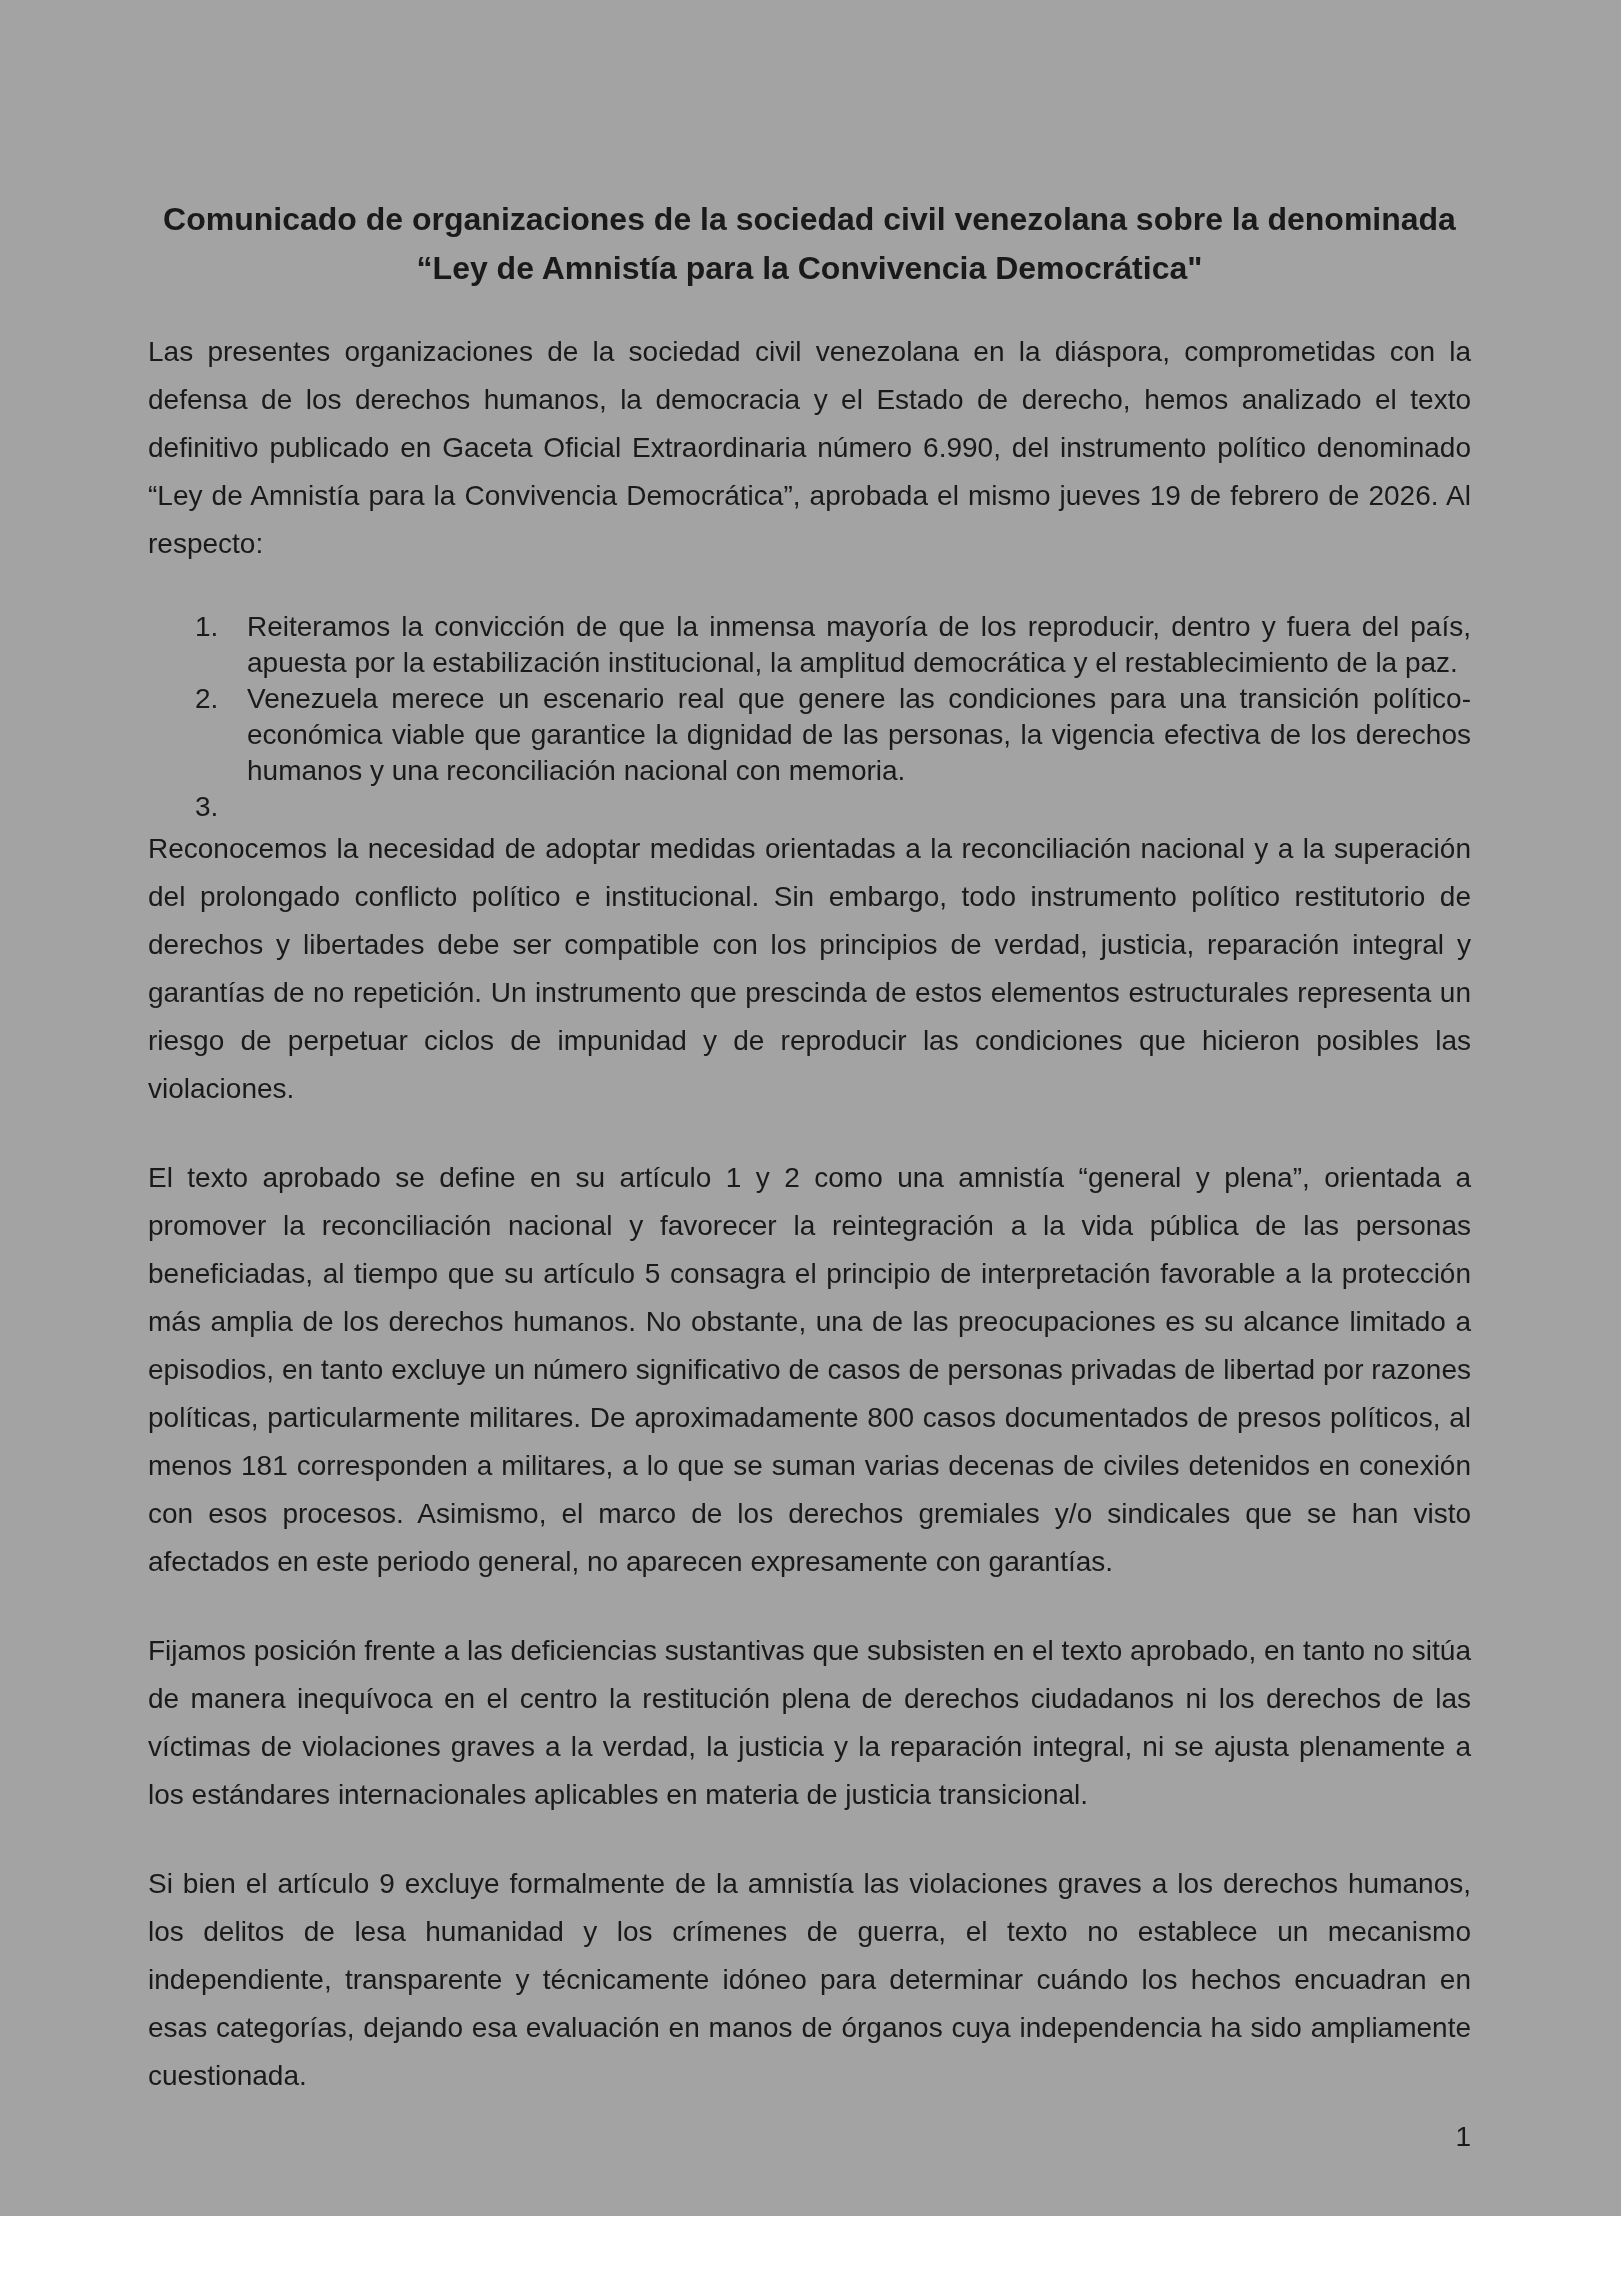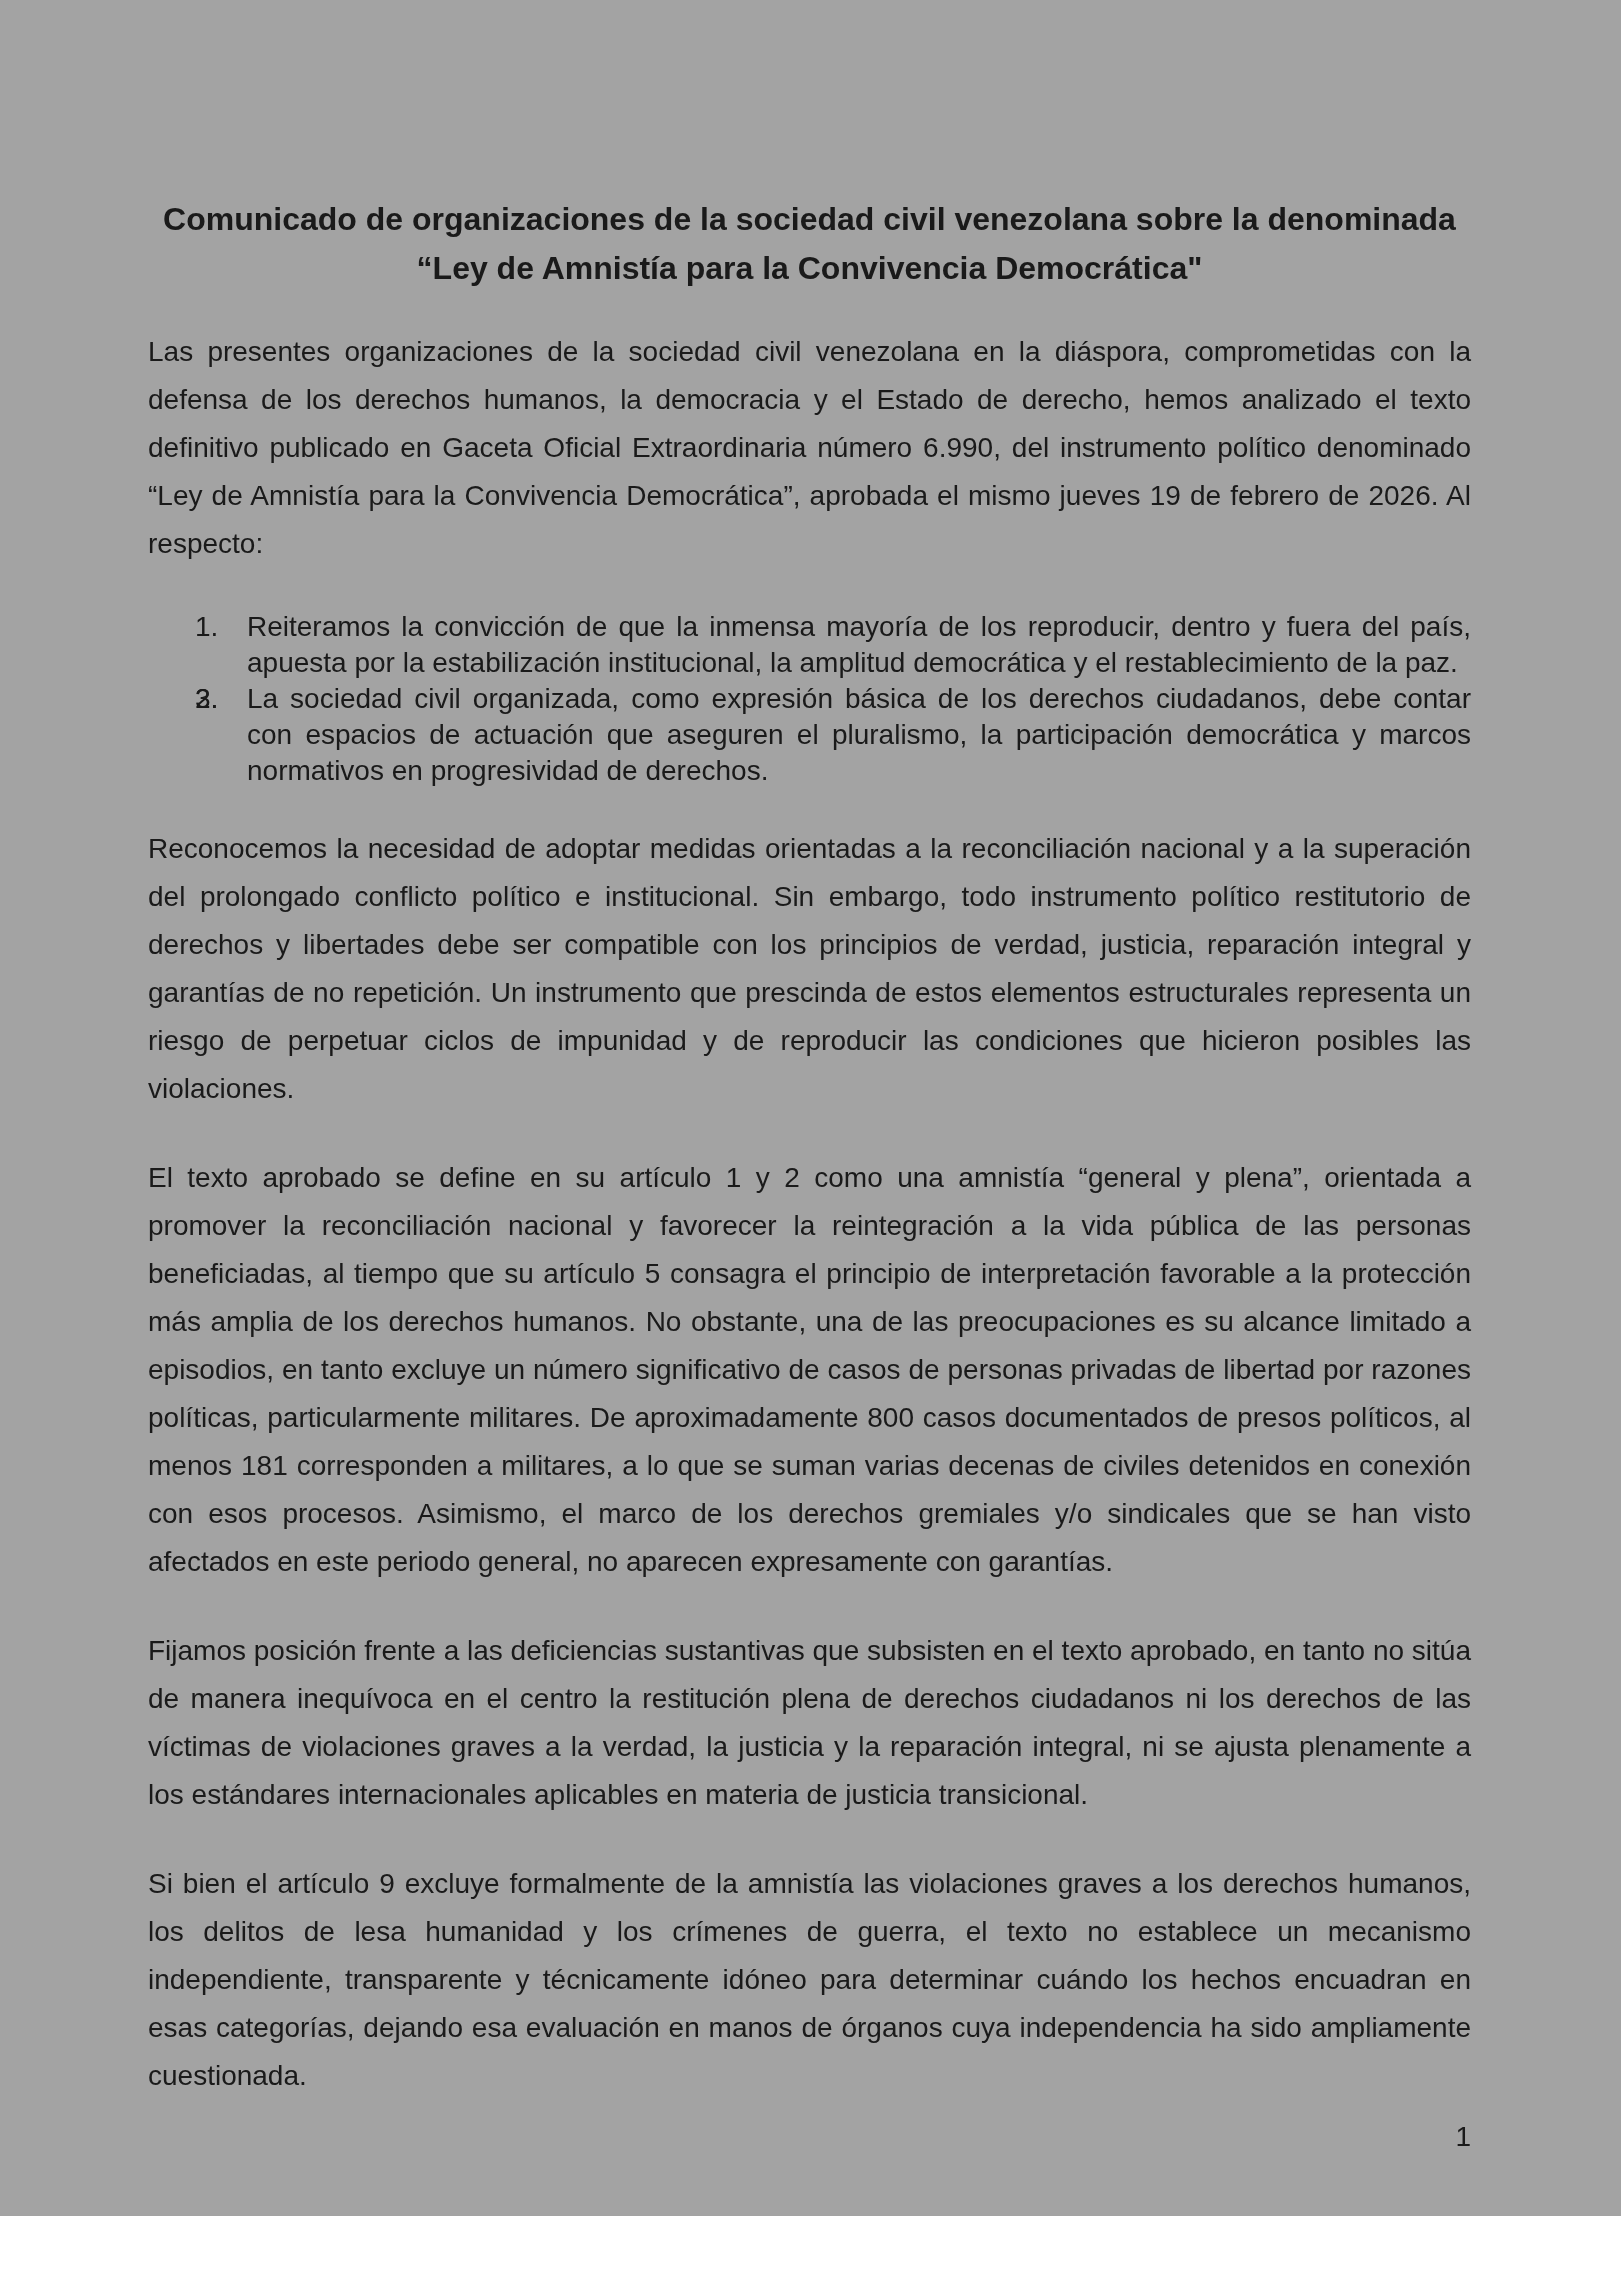--- a/index.html
+++ b/index.html
@@ -77,24 +77,24 @@
 
     <p class="para">Las presentes organizaciones de la sociedad civil venezolana en la diáspora, comprometidas con la defensa de los derechos humanos, la democracia y el Estado de derecho, hemos analizado el texto definitivo publicado en Gaceta Oficial Extraordinaria número 6.990, del instrumento político denominado “Ley de Amnistía para la Convivencia Democrática”, aprobada el mismo jueves 19 de febrero de 2026. Al respecto:</p>
 
     <ol class="numlist">
       <li>
         <span class="num">1.</span>
         <span class="li-text">Reiteramos la convicción de que la inmensa mayoría de los reproducir, dentro y fuera del país, apuesta por la estabilización institucional, la amplitud democrática y el restablecimiento de la paz.</span>
       </li>
       <li>
         <span class="num">2.</span>
+        <span class="li-text">Venezuela merece un escenario real que genere las condiciones para una transición político-económica viable que garantice la dignidad de las personas, la vigencia efectiva de los derechos humanos y una reconciliación nacional con memoria.</span>
       </li>
       <li>
         <span class="num">3.</span>
-        <span class="li-text">La sociedad civil organizada, como expresión básica de los derechos ciudadanos, debe contar con espacios de actuación que aseguren el pluralismo, la participación democrática y marcos normativos en progresividad de derechos.</span>
       </li>
     </ol>
 
 
     <p class="para">Reconocemos la necesidad de adoptar medidas orientadas a la reconciliación nacional y a la superación del prolongado conflicto político e institucional. Sin embargo, todo instrumento político restitutorio de derechos y libertades debe ser compatible con los principios de verdad, justicia, reparación integral y garantías de no repetición. Un instrumento que prescinda de estos elementos estructurales representa un riesgo de perpetuar ciclos de impunidad y de reproducir las condiciones que hicieron posibles las violaciones.</p>
 
     <p class="para">El texto aprobado se define en su artículo 1 y 2 como una amnistía “general y plena”, orientada a promover la reconciliación nacional y favorecer la reintegración a la vida pública de las personas beneficiadas, al tiempo que su artículo 5 consagra el principio de interpretación favorable a la protección más amplia de los derechos humanos. No obstante, una de las preocupaciones es su alcance limitado a episodios, en tanto excluye un número significativo de casos de personas privadas de libertad por razones políticas, particularmente militares. De aproximadamente 800 casos documentados de presos políticos, al menos 181 corresponden a militares, a lo que se suman varias decenas de civiles detenidos en conexión con esos procesos. Asimismo, el marco de los derechos gremiales y/o sindicales que se han visto afectados en este periodo general, no aparecen expresamente con garantías.</p>
 
     <p class="para">Fijamos posición frente a las deficiencias sustantivas que subsisten en el texto aprobado, en tanto no sitúa de manera inequívoca en el centro la restitución plena de derechos ciudadanos ni los derechos de las víctimas de violaciones graves a la verdad, la justicia y la reparación integral, ni se ajusta plenamente a los estándares internacionales aplicables en materia de justicia transicional.</p>
 

